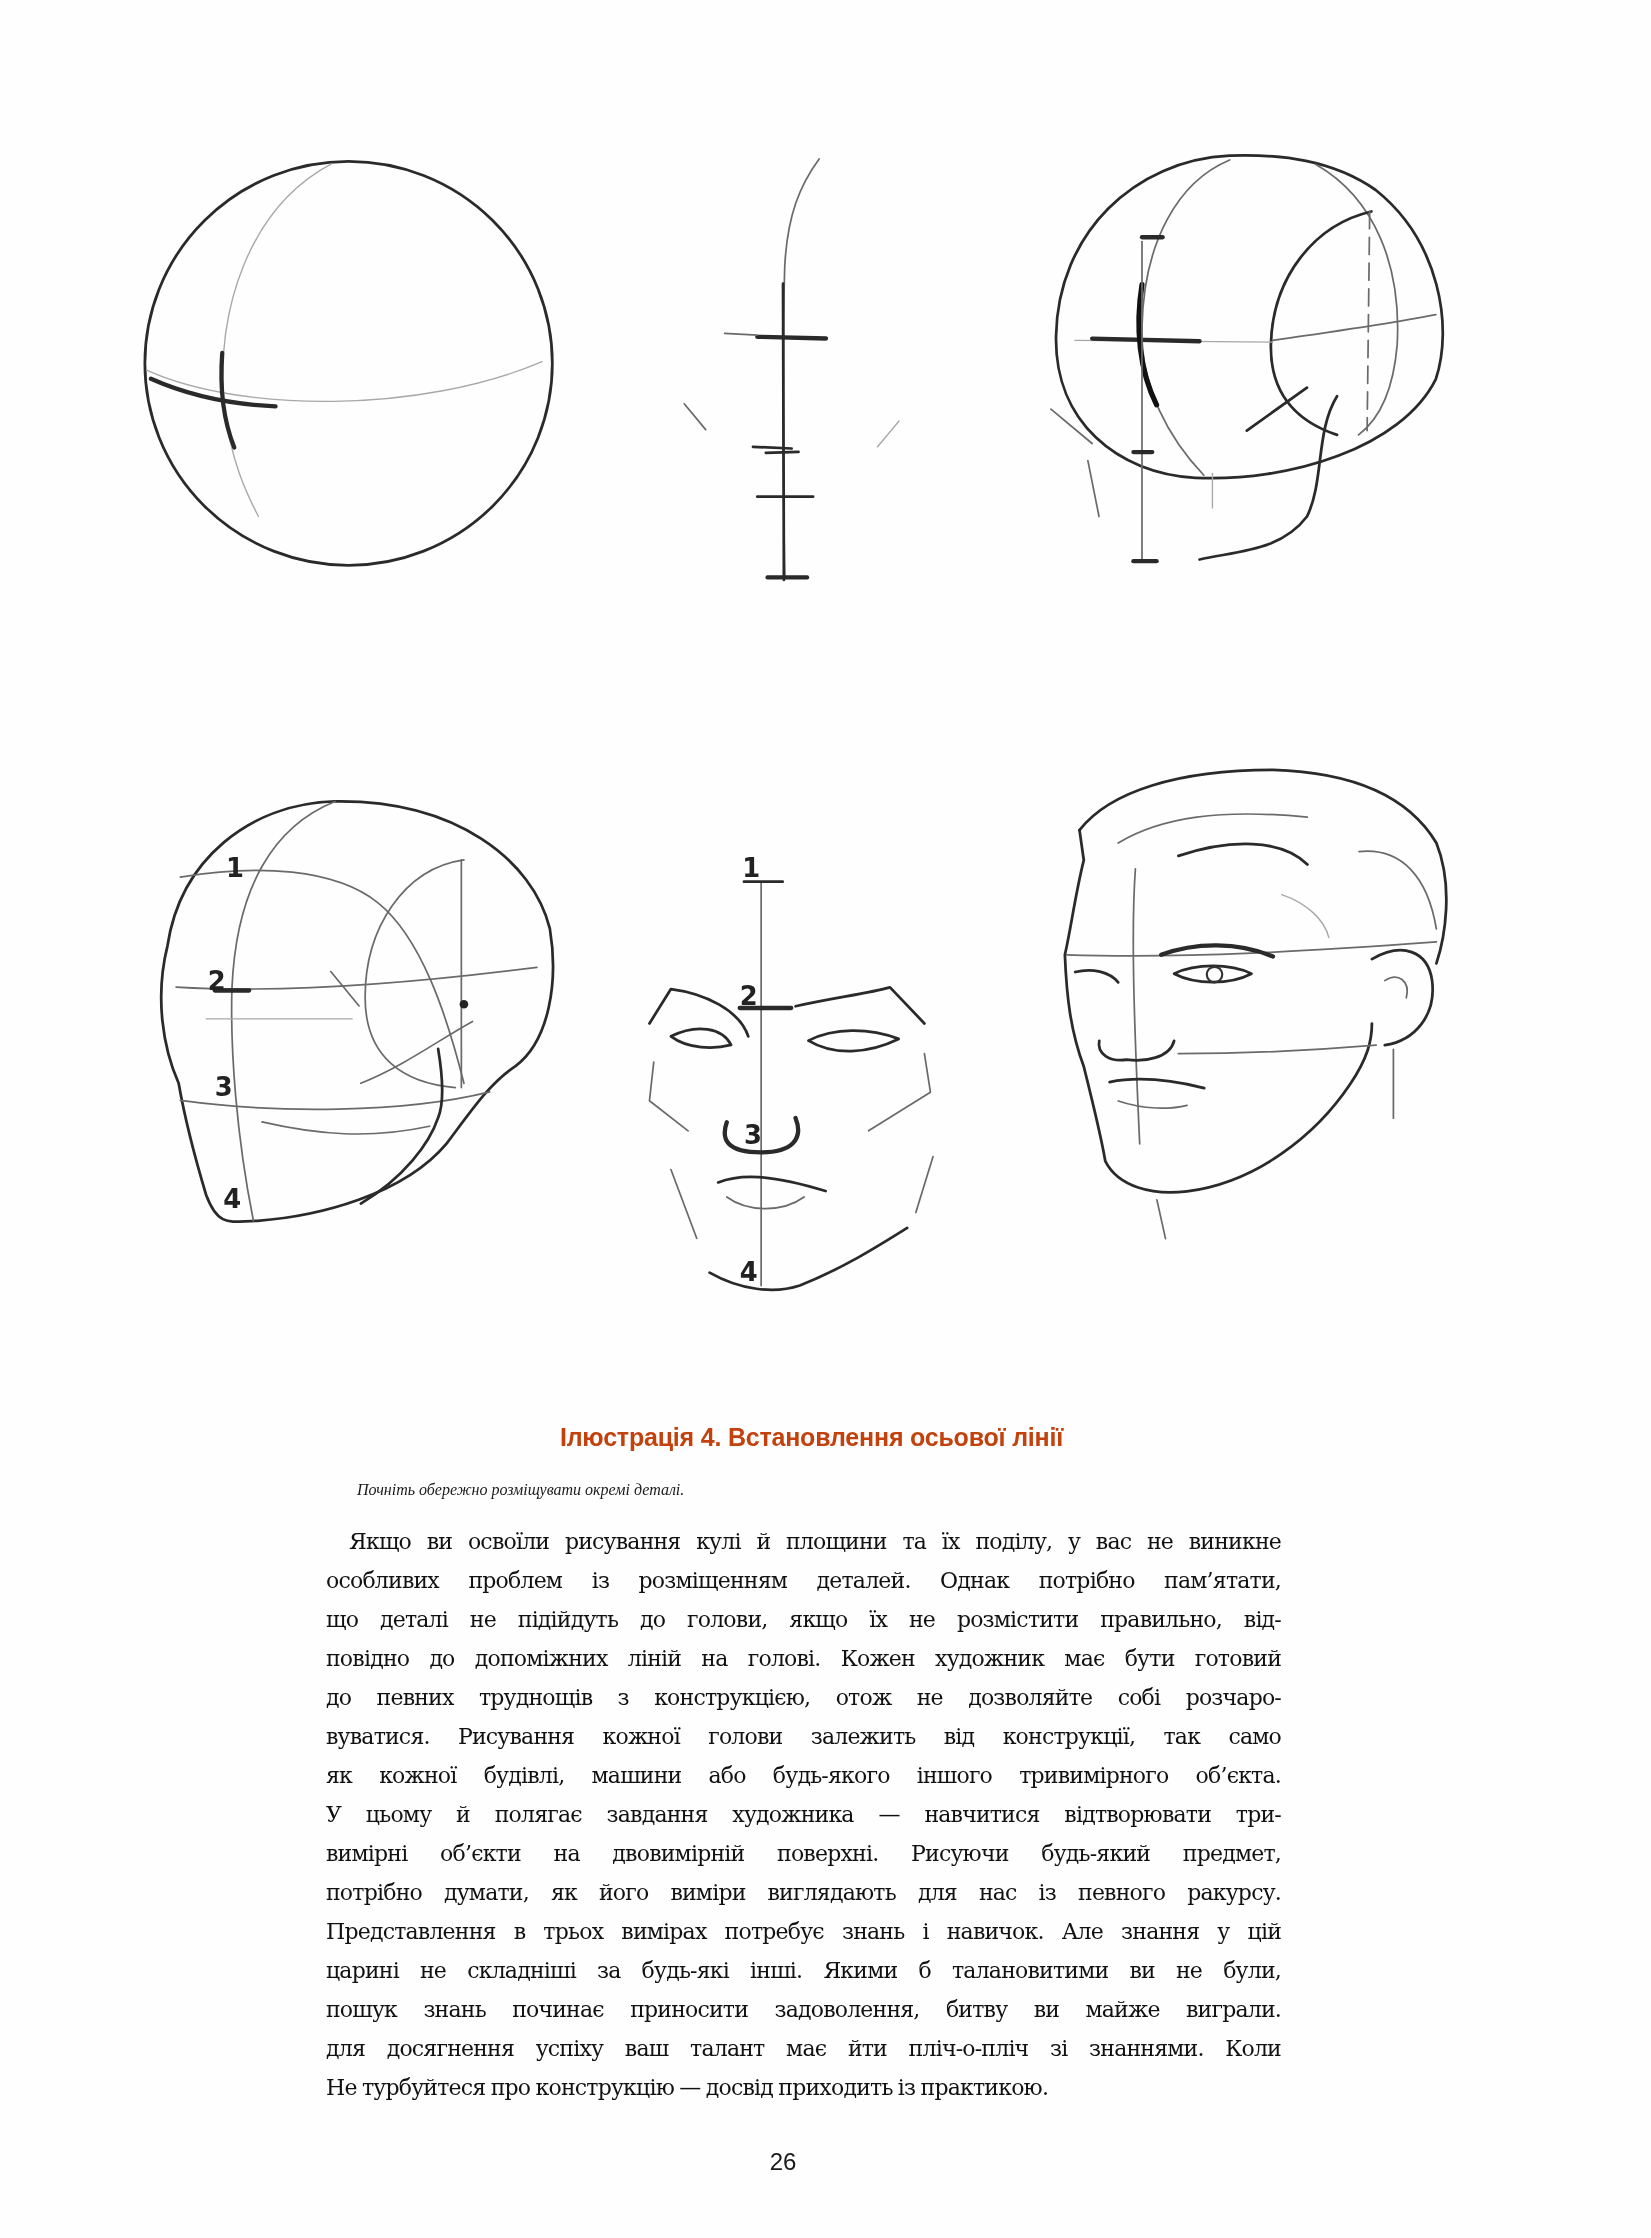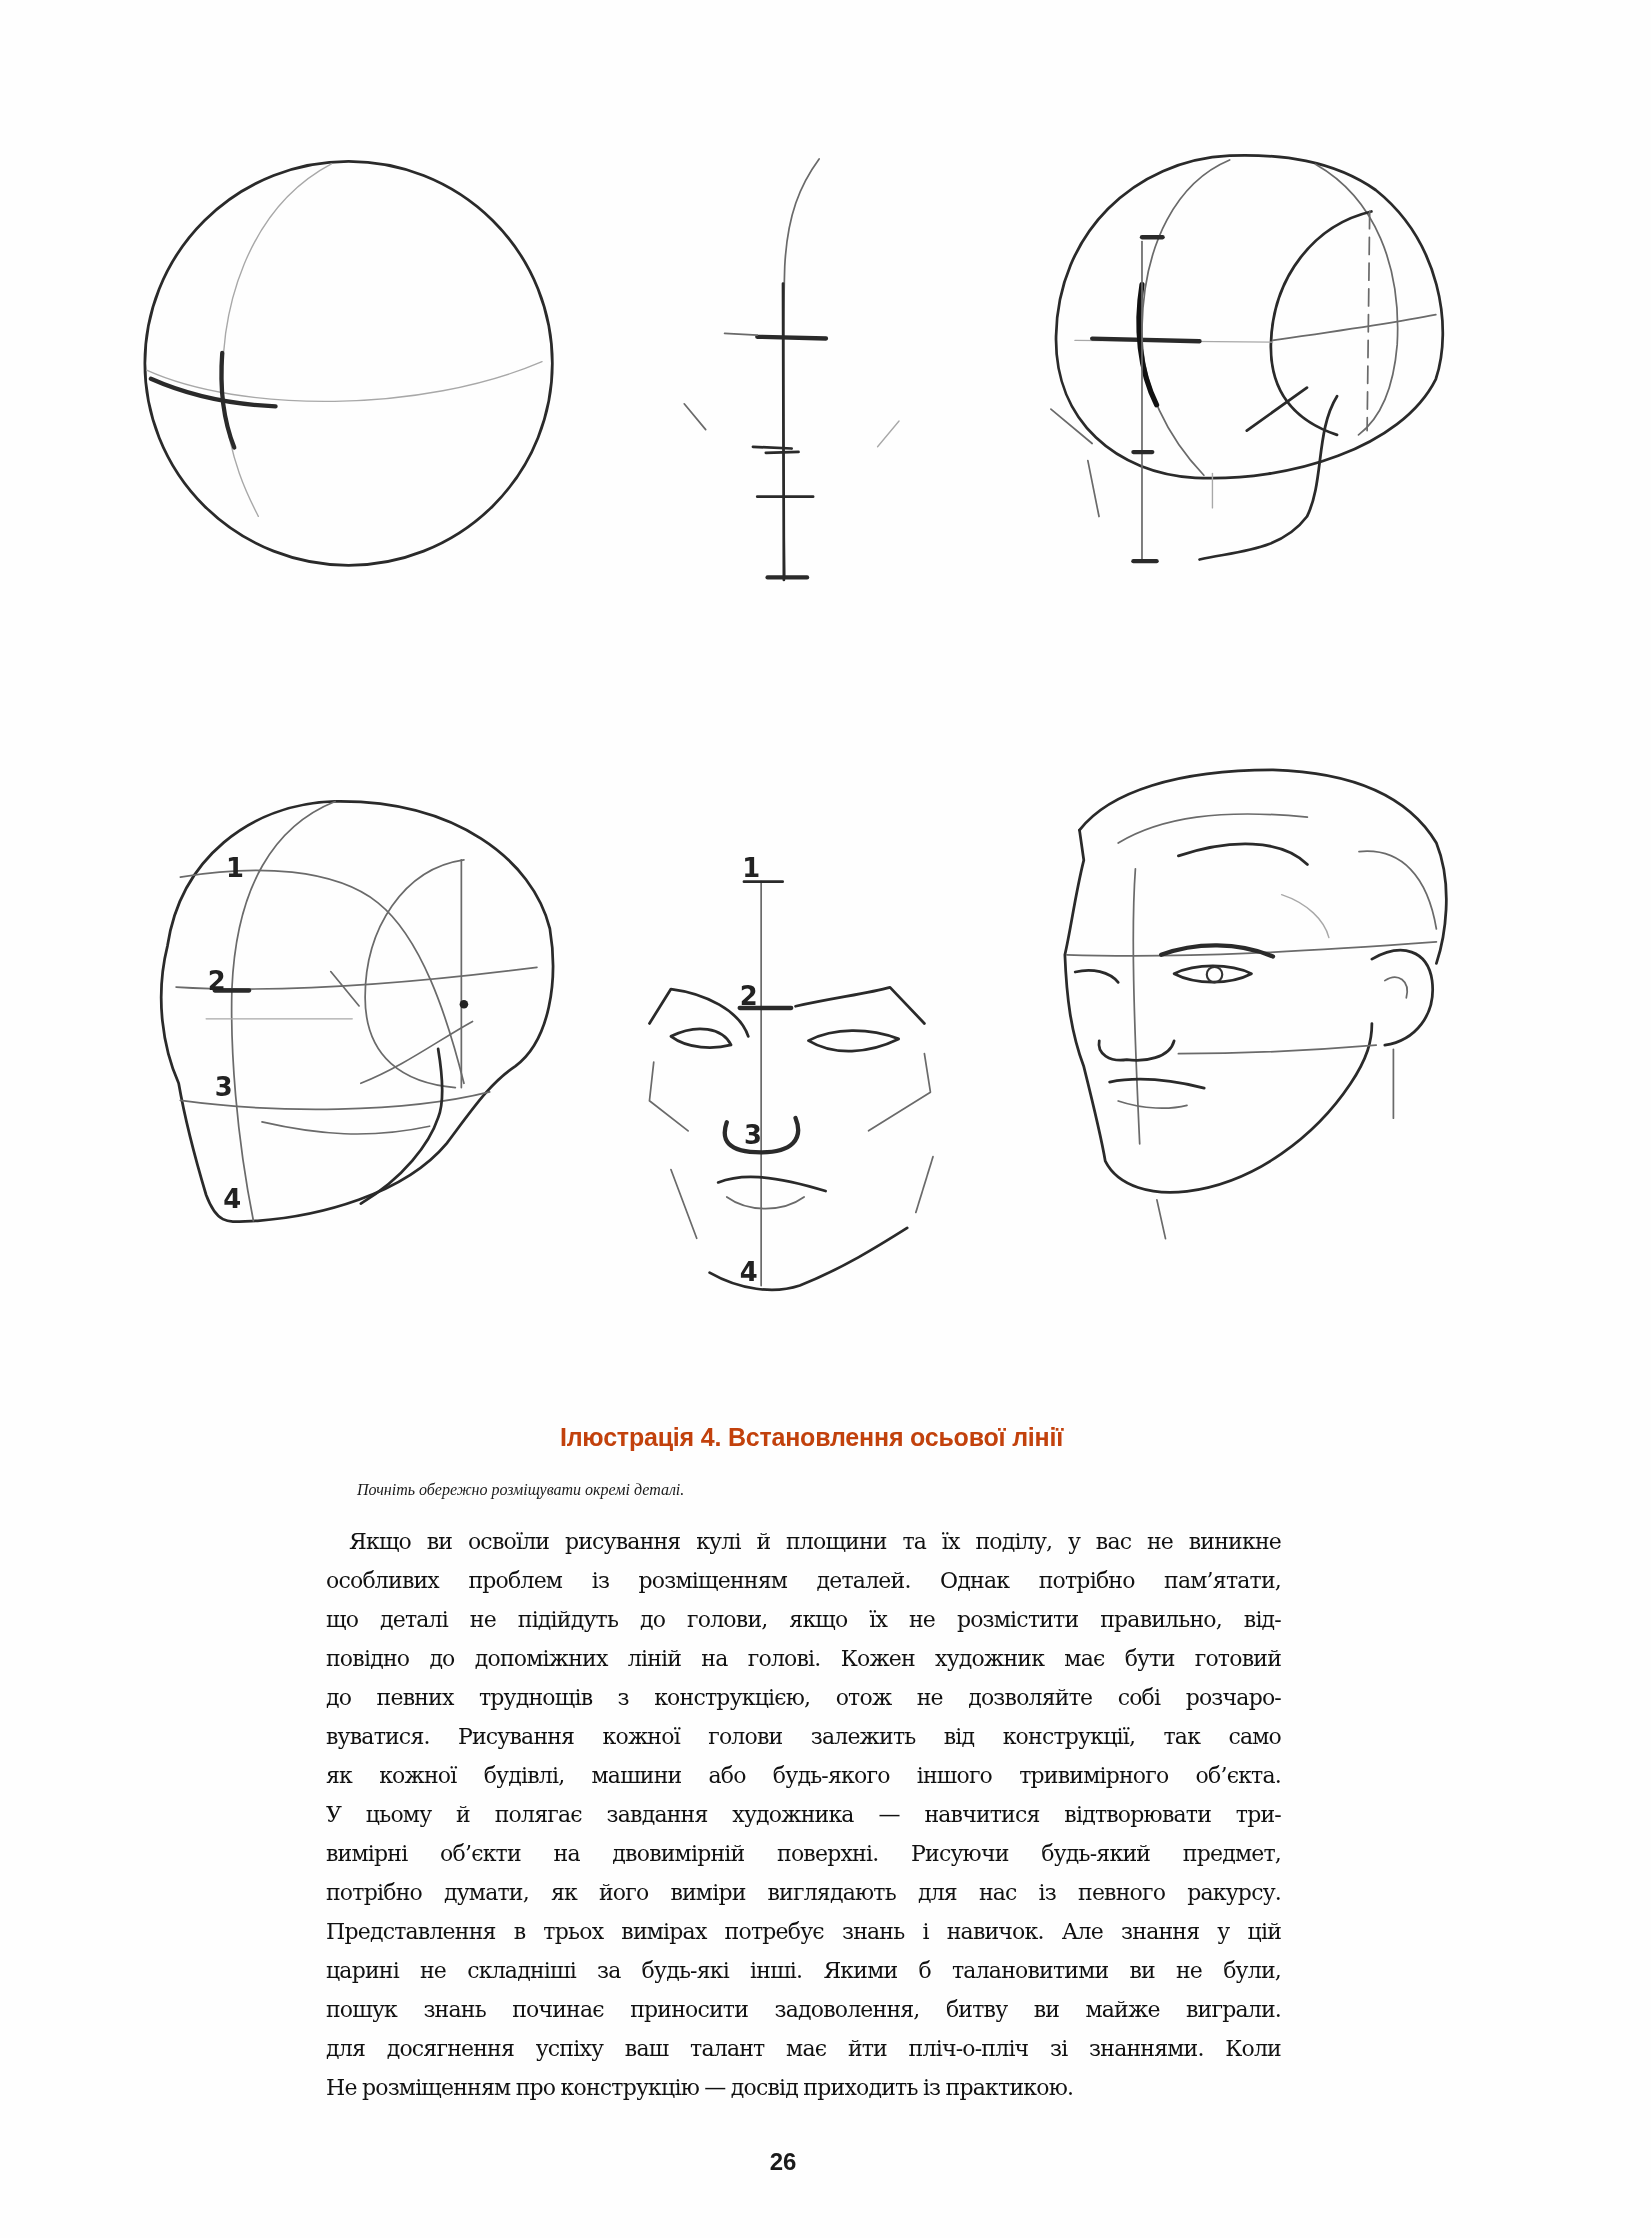--- a/index.html
+++ b/index.html
@@ -30,21 +30,21 @@
     position: absolute; left: 326px; top: 1522px; width: 955px;
     font-family: "DejaVu Serif", serif; font-size: 22px;
     line-height: 39px; color: #111;
     letter-spacing: -0.8px; word-spacing: -0.9px;
   }
   .body-text .line { display: block; white-space: nowrap; text-align: justify; text-align-last: justify; height: 39px; }
   .body-text .line.first { padding-left: 23px; }
   .body-text .line.last { text-align-last: left; }
   .page-num {
     position: absolute; left: 0; width: 1566px; top: 2148px; text-align: center;
-    font-family: "Liberation Sans", sans-serif; font-weight: bold; font-size: 24px; color: #1a1a1a;
+    font-family: "Liberation Sans", sans-serif; font-weight: normal; font-size: 24px; color: #1a1a1a;
   }
 </style>
 </head>
 <body>
 
 <div class="page">
 
   <div class="fig" style="left:138px; top:138px; width:447px; height:430px;">
     <svg viewBox="0 0 520 500">
       <ellipse class="sk sk-mid" cx="245" cy="262" rx="237" ry="235"></ellipse>
@@ -176,18 +176,18 @@
     <span class="line">до певних труднощів з конструкцією, отож не дозволяйте собі розчаро-</span>
     <span class="line">вуватися. Рисування кожної голови залежить від конструкції, так само</span>
     <span class="line">як кожної будівлі, машини або будь-якого іншого тривимірного об’єкта.</span>
     <span class="line">У цьому й полягає завдання художника — навчитися відтворювати три-</span>
     <span class="line">вимірні об’єкти на двовимірній поверхні. Рисуючи будь-який предмет,</span>
     <span class="line">потрібно думати, як його виміри виглядають для нас із певного ракурсу.</span>
     <span class="line">Представлення в трьох вимірах потребує знань і навичок. Але знання у цій</span>
     <span class="line">царині не складніші за будь-які інші. Якими б талановитими ви не були,</span>
     <span class="line">пошук знань починає приносити задоволення, битву ви майже виграли.</span>
     <span class="line">для досягнення успіху ваш талант має йти пліч-о-пліч зі знаннями. Коли</span>
-    <span class="line last">Не розміщенням про конструкцію — досвід приходить із практикою.</span>
+    <span class="line last">Не турбуйтеся про конструкцію — досвід приходить із практикою.</span>
   </div>
 
   <div class="page-num">26</div>
 </div>
 
 
 </body></html>

